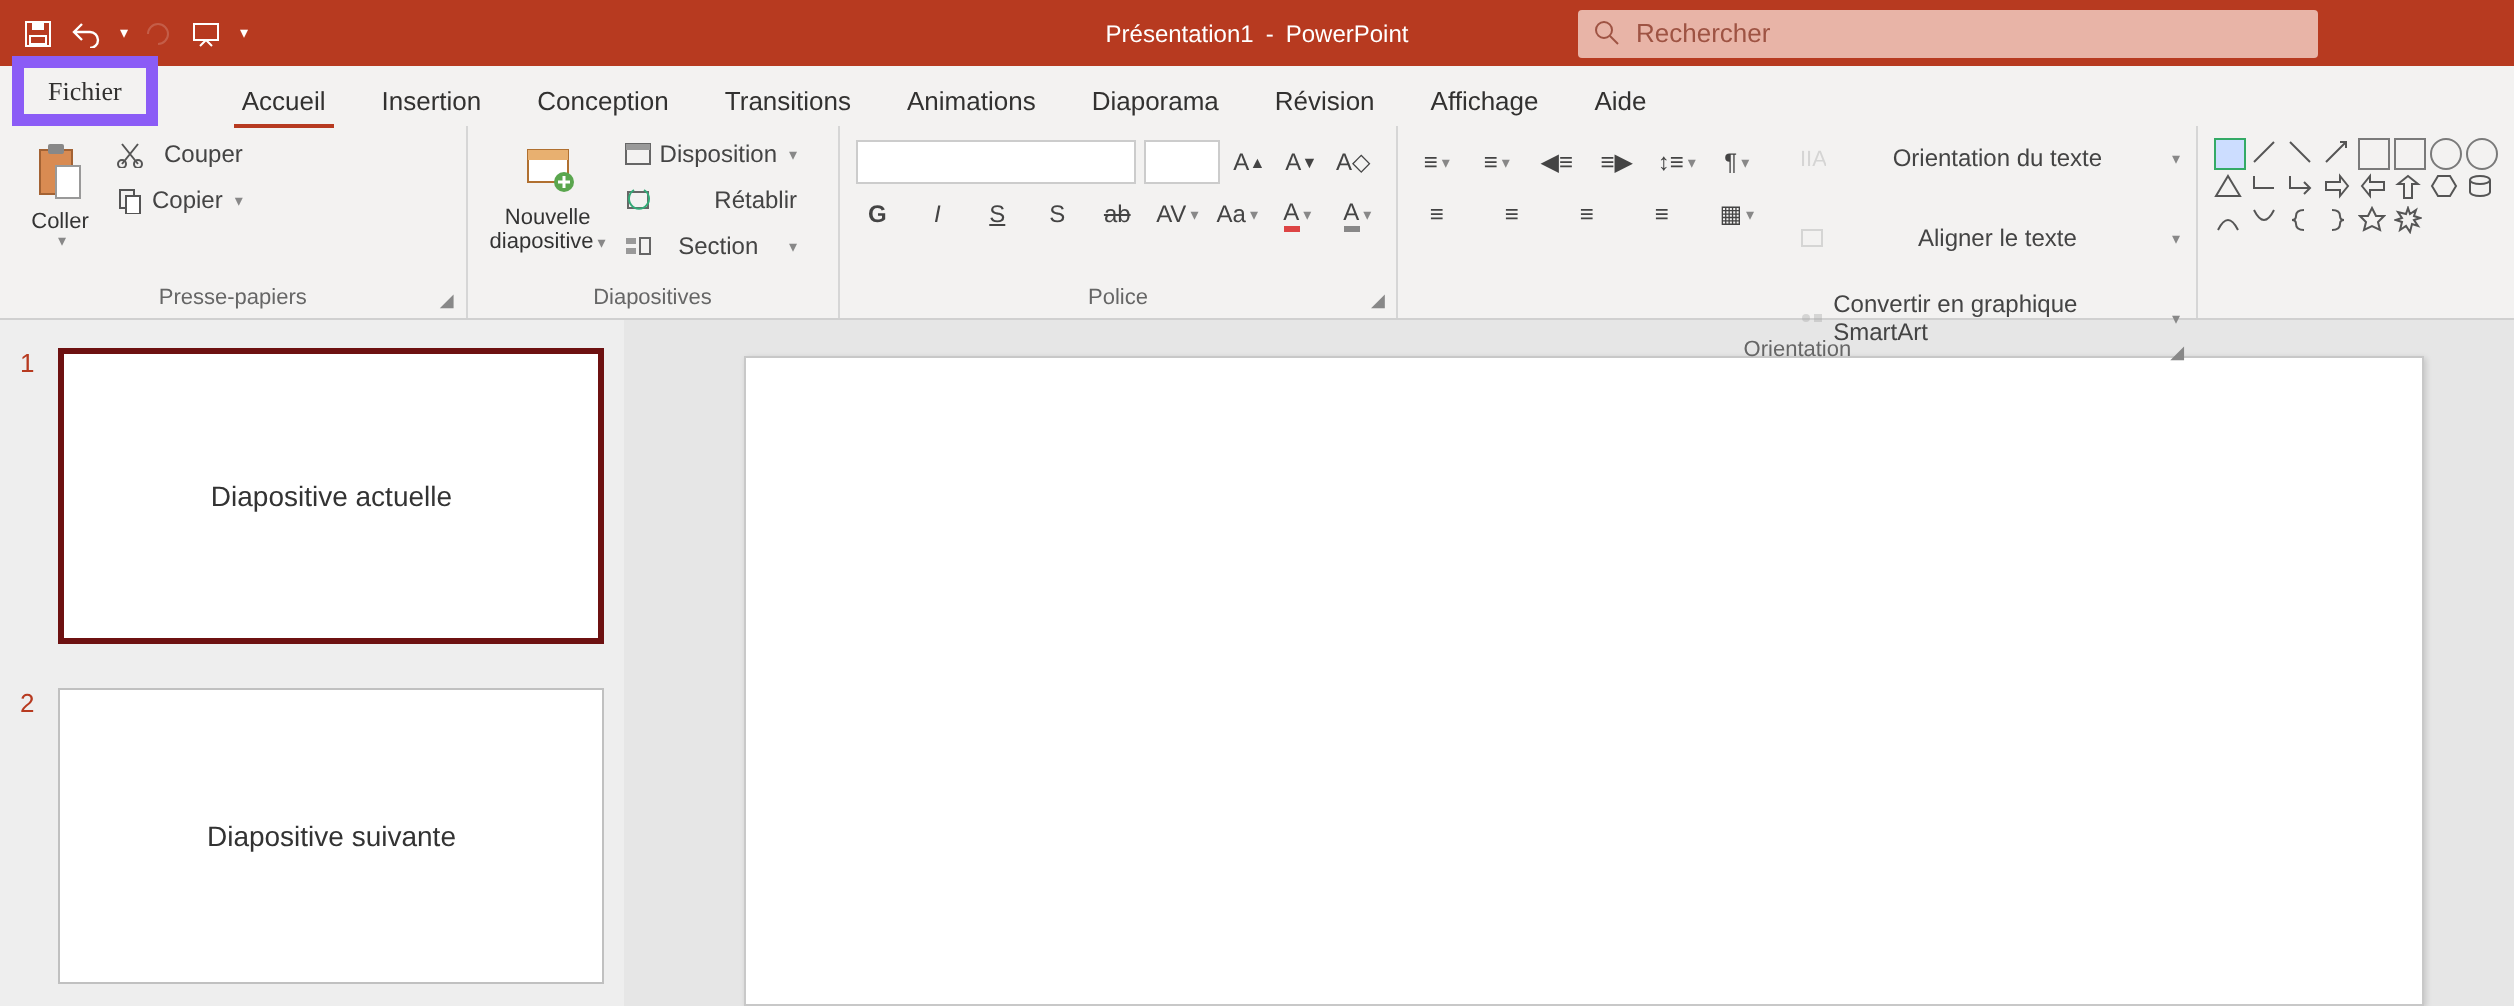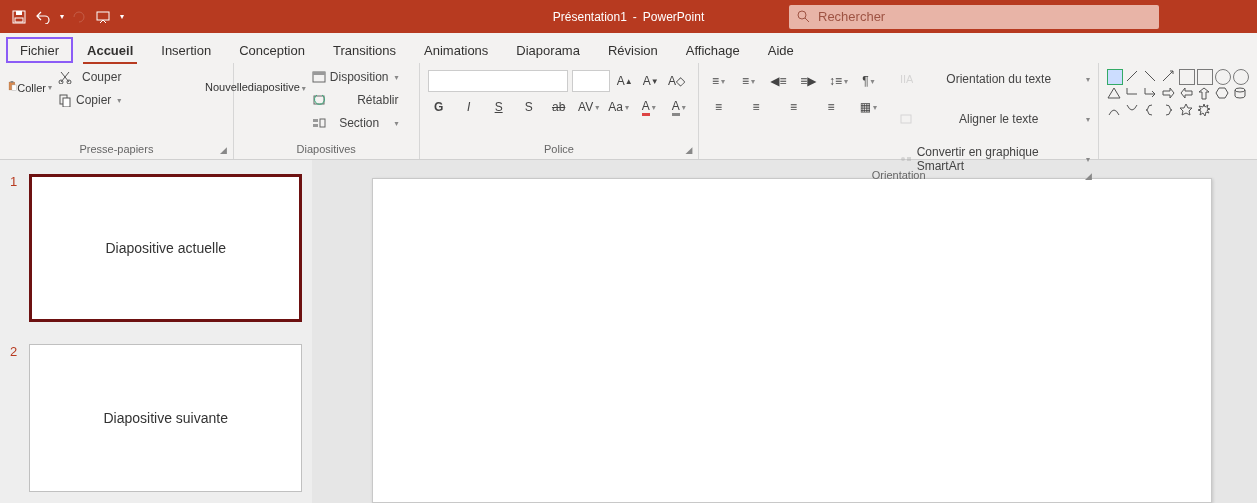--- a/index.html
+++ b/index.html
@@ -6,29 +6,29 @@
 body { background: #e6e6e6; width: 1257px; overflow: hidden; }
 .titlebar { background: #b73a20; height: 33px; display: flex; align-items: center; color: #fff; font-size: 12px; }
 .qat { display: flex; align-items: center; gap: 6px; padding-left: 10px; }
 .qat .ico { width: 18px; height: 18px; display: flex; align-items: center; justify-content: center; color: #fff; cursor: pointer; }
 .title-center { position: absolute; left: 50%; transform: translateX(-50%); display: flex; gap: 6px; }
 .search { position: absolute; right: 98px; width: 370px; height: 24px; background: #e8b4a7; border-radius: 2px; display: flex; align-items: center; padding: 0 8px; color: #8a3a28; }
 .search svg { margin-right: 8px; }
 .search span { color: #9e5343; font-size: 13px; }
 .tabbar { background: #f3f2f1; height: 30px; display: flex; align-items: flex-end; padding-left: 6px; font-size: 13px; color: #323130; }
 .tab { padding: 6px 14px 5px; cursor: pointer; position: relative; }
-.tab.file { border: 2px solid #8b5cf6; padding: 4px 12px 3px; margin-right: 0; }
-.tab.active { font-weight: 700; }
+.tab.file { border: 6px solid #8b5cf6; padding: 4px 12px 3px; margin-right: 28px; font-family: Liberation Serif, serif; }
+.tab.active { font-weight: 400; }
 .tab.active::after { content:""; position:absolute; left:10px; right:10px; bottom:-1px; height:2px; background:#b73a20; }
 .ribbon { background: #f3f2f1; height: 97px; display: flex; border-bottom: 1px solid #d0d0d0; }
 .group { border-right: 1px solid #d6d6d6; padding: 4px 8px 2px; display: flex; flex-direction: column; justify-content: space-between; }
 .group-label { font-size: 11px; color: #666; text-align: center; padding-bottom: 2px; position: relative; }
 .group-label .launcher { position: absolute; right: -2px; bottom: 2px; font-size: 9px; color: #888; cursor: pointer; }
 .grow { flex: 1; display: flex; align-items: flex-start; gap: 6px; }
-.vbtn { display: flex; flex-direction: row; align-items: center; justify-content: flex-end; width: 44px; padding-top:4px; cursor: pointer; font-size: 11px; color: #333; text-align: left; line-height: 1.1; }
+.vbtn { display: flex; flex-direction: column; align-items: center; justify-content: flex-end; width: 44px; padding-top:4px; cursor: pointer; font-size: 11px; color: #333; text-align: left; line-height: 1.1; }
 .vbtn svg { margin-bottom: 4px; }
 .col { display: flex; flex-direction: column; gap: 3px; }
 .row { display: flex; align-items: center; gap: 4px; font-size: 12px; color: #444; cursor: pointer; height: 20px; justify-content: space-between; }
 .row.dis, .dis { color: #b0b0b0; }
 .dis svg { opacity: .4; }
 .fontbox { width: 140px; height: 22px; border: 1px solid #ccc; background: #fff; }
 .sizebox { width: 38px; height: 22px; border: 1px solid #ccc; background: #fff; }
 .ib { width: 22px; height: 22px; display: flex; align-items: center; justify-content: center; }
 .shapes { padding: 6px 8px; }
 .shgrid { display: grid; grid-template-columns: repeat(8, 16px); grid-auto-rows: 16px; gap: 1px 2px; }

